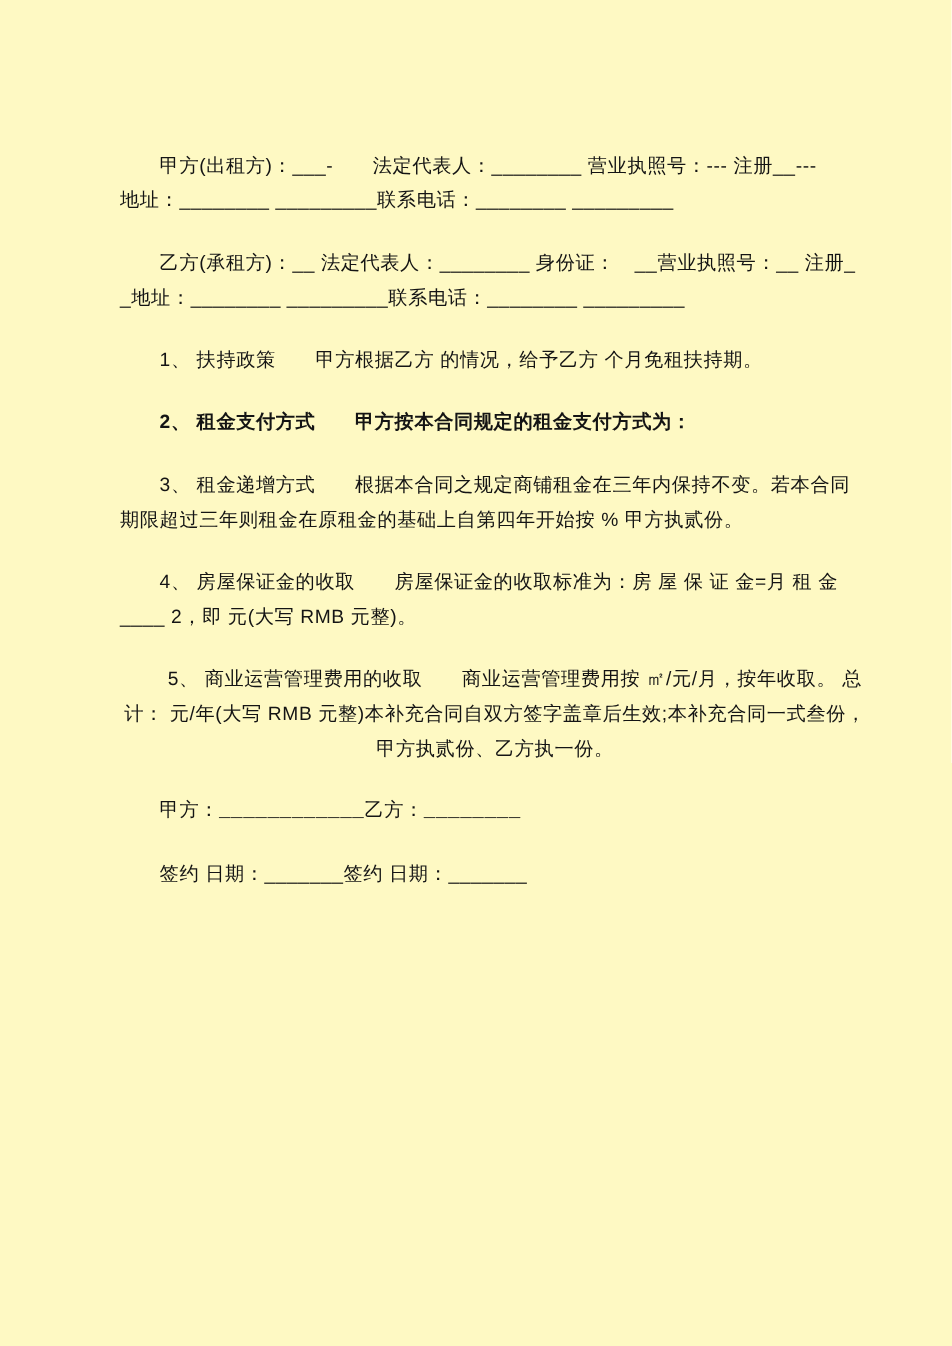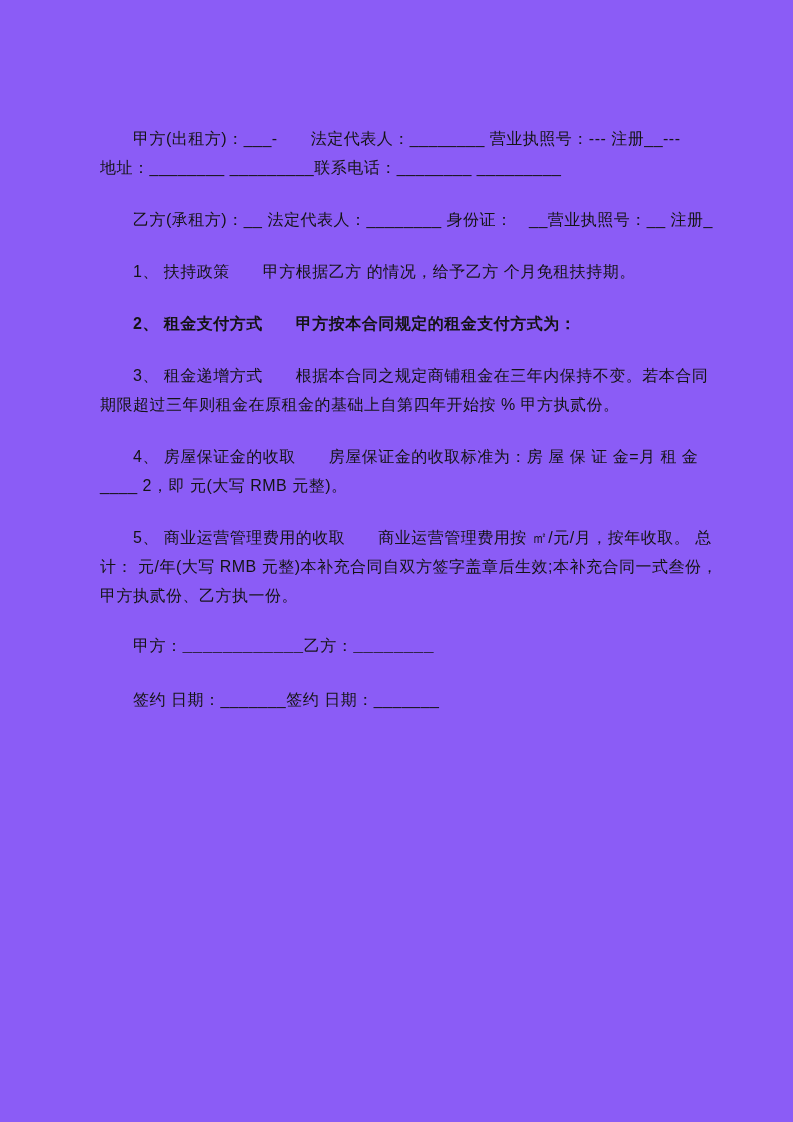--- a/index.html
+++ b/index.html
@@ -13,21 +13,21 @@
     position: relative;
     font-family: "Liberation Sans", sans-serif;
     overflow: hidden;
   }
   .page {
     position: absolute;
     left: 0;
     top: 0;
     width: 793px;
     height: 1122px;
-    background: #8b5cf6;
+    background: #fef9c3;
   }
   .doc-body {
     position: absolute;
     left: 100px;
     top: 124px;
     width: 625px;
   }
   .para {
     margin: 0 0 23px 0;
     font-size: 16px;
@@ -49,36 +49,37 @@
 <body style="background: rgb(255, 255, 255);">
 
 <div class="page">
   <div class="doc-body" id="doc-body">
       <div class="para" style="color: rgb(20, 20, 20);">
         <div class="line indent">甲方(出租方)：___-　　法定代表人：________ 营业执照号：--- 注册__---</div>
         <div class="line">地址：________ _________联系电话：________ _________</div>
       </div>
       <div class="para" style="color: rgb(20, 20, 20);">
         <div class="line indent">乙方(承租方)：__ 法定代表人：________ 身份证：　__营业执照号：__ 注册_</div>
+        <div class="line">_地址：________ _________联系电话：________ _________</div>
       </div>
       <div class="para" style="color: rgb(20, 20, 20);">
         <div class="line indent">1、 扶持政策　　甲方根据乙方 的情况，给予乙方 个月免租扶持期。</div>
       </div>
       <div class="para" style="color: rgb(20, 20, 20); font-weight: bold;">
         <div class="line indent">2、 租金支付方式　　甲方按本合同规定的租金支付方式为：</div>
       </div>
       <div class="para" style="color: rgb(20, 20, 20);">
         <div class="line indent">3、 租金递增方式　　根据本合同之规定商铺租金在三年内保持不变。若本合同</div>
         <div class="line">期限超过三年则租金在原租金的基础上自第四年开始按 % 甲方执贰份。</div>
       </div>
       <div class="para" style="color: rgb(20, 20, 20);">
         <div class="line indent">4、 房屋保证金的收取　　房屋保证金的收取标准为：房 屋 保 证 金=月 租 金</div>
         <div class="line">____ 2，即 元(大写 RMB 元整)。</div>
       </div>
-      <div class="para" style="color: rgb(20, 20, 20);">
+      <div class="para" style="color: rgb(20, 20, 20); text-align: center;">
         <div class="line indent">5、 商业运营管理费用的收取　　商业运营管理费用按 ㎡/元/月，按年收取。 总</div>
         <div class="line">计： 元/年(大写 RMB 元整)本补充合同自双方签字盖章后生效;本补充合同一式叁份，</div>
         <div class="line">甲方执贰份、乙方执一份。</div>
       </div>
       <div class="para" style="color: rgb(20, 20, 20); font-family: Liberation Mono, monospace;">
         <div class="line indent">甲方：____________乙方：________</div>
       </div>
       <div class="para" style="color: rgb(20, 20, 20);">
         <div class="line indent">签约 日期：_______签约 日期：_______</div>
       </div>

